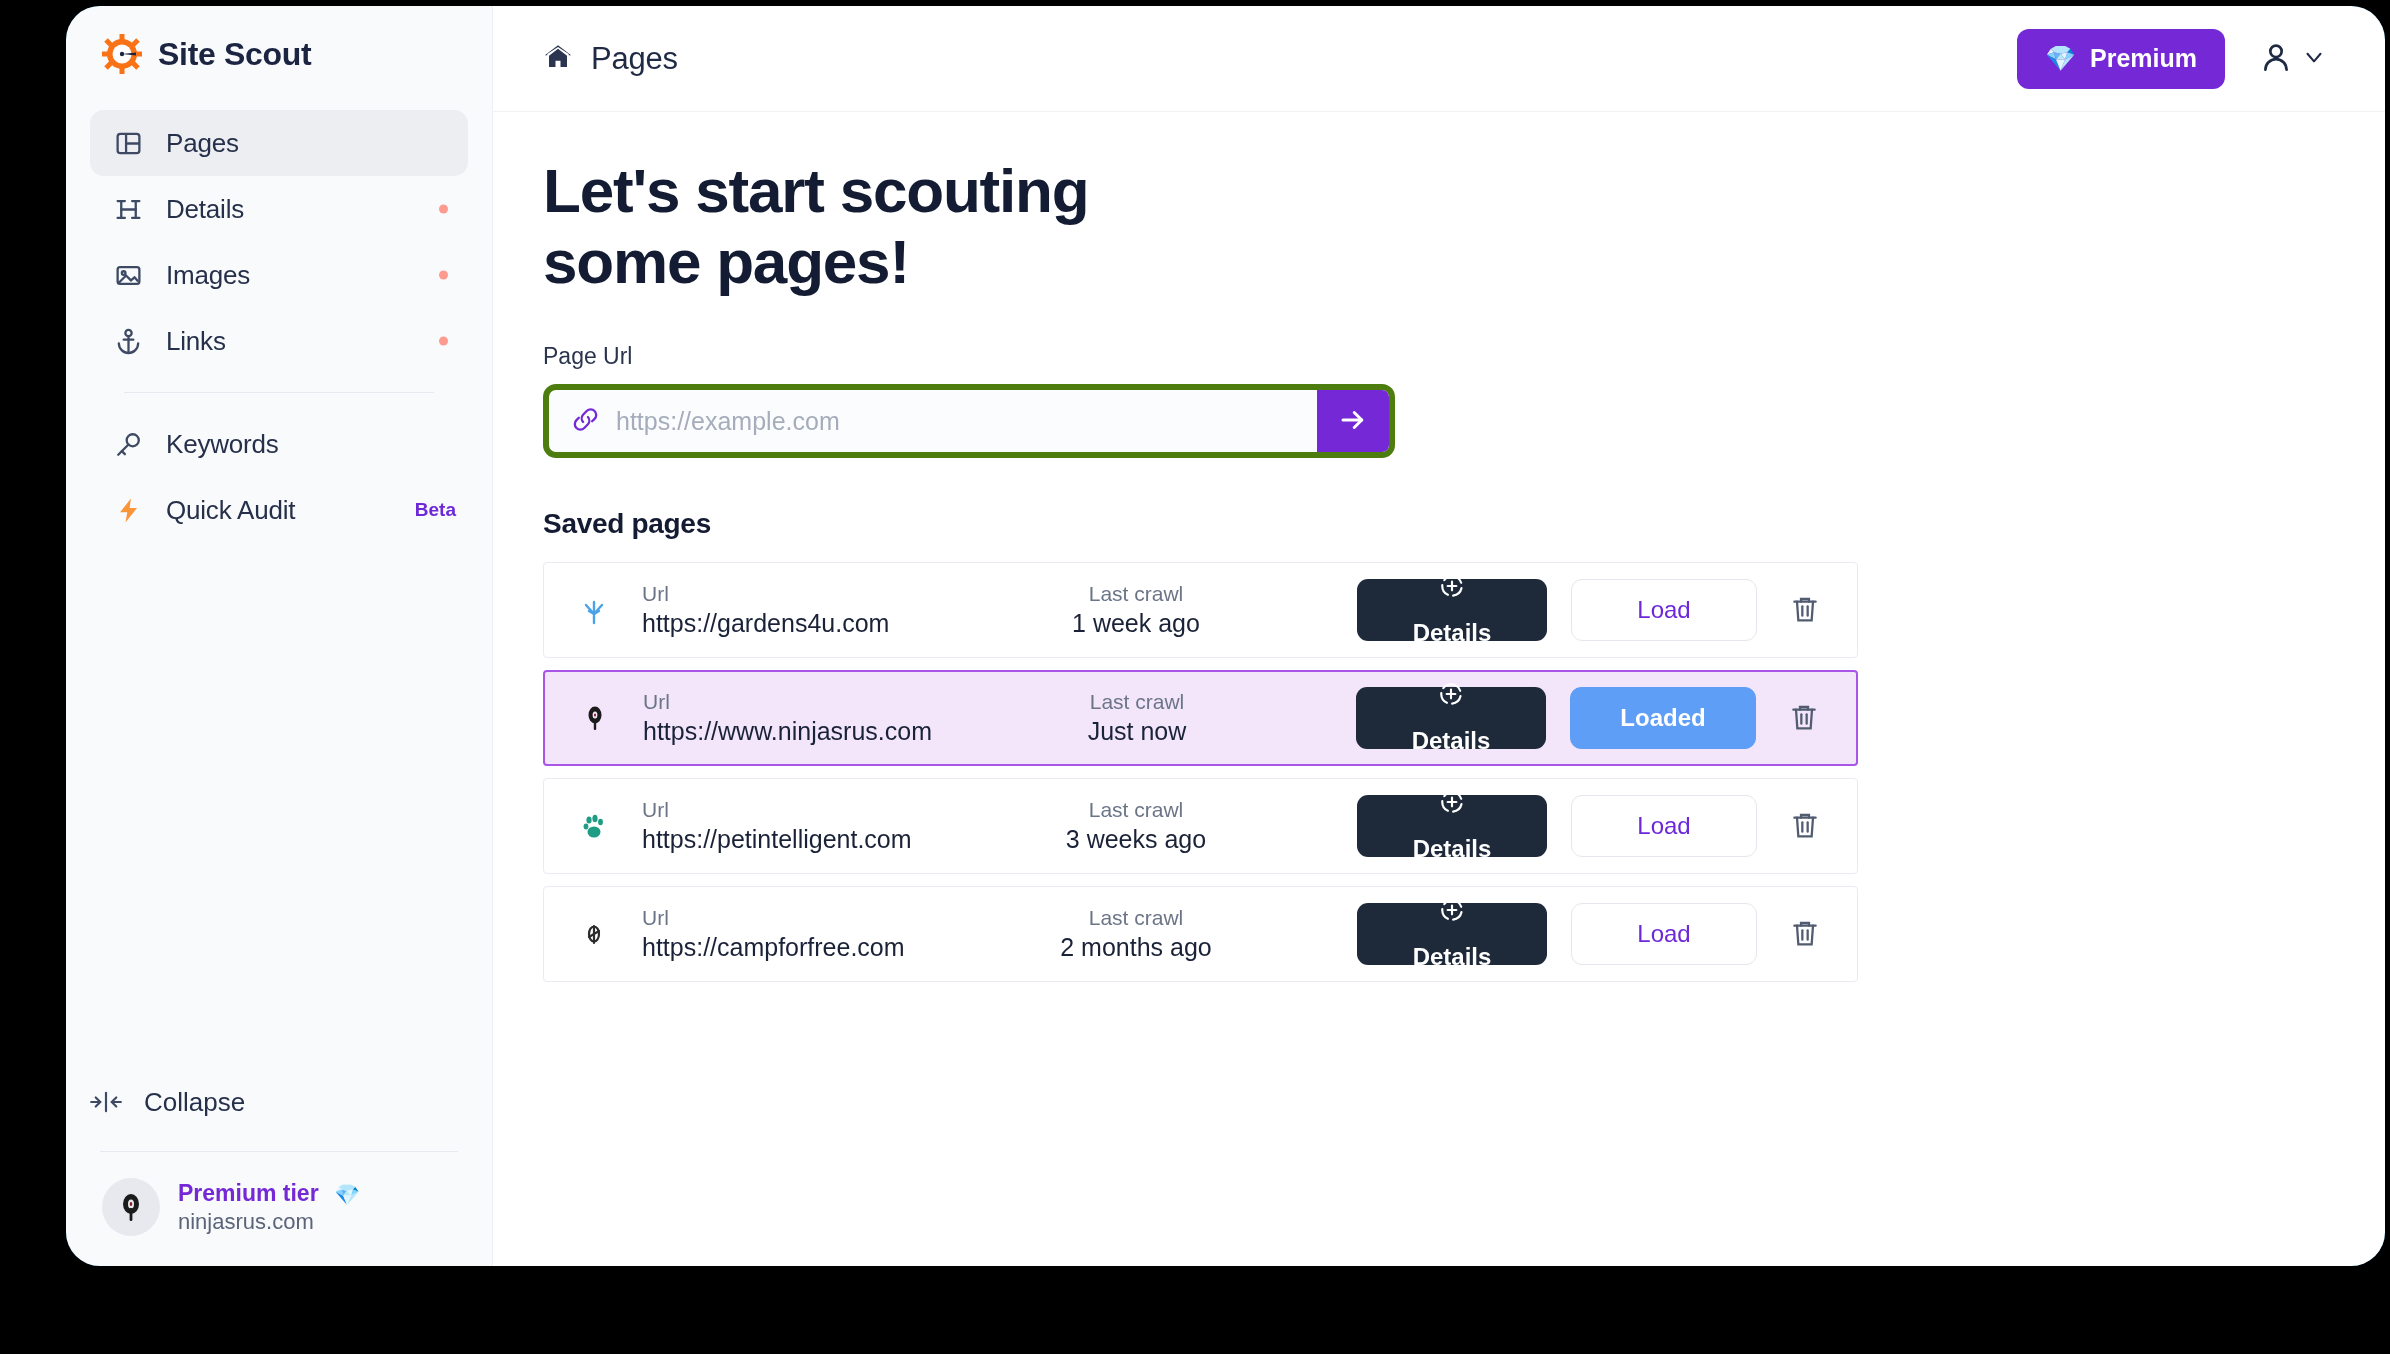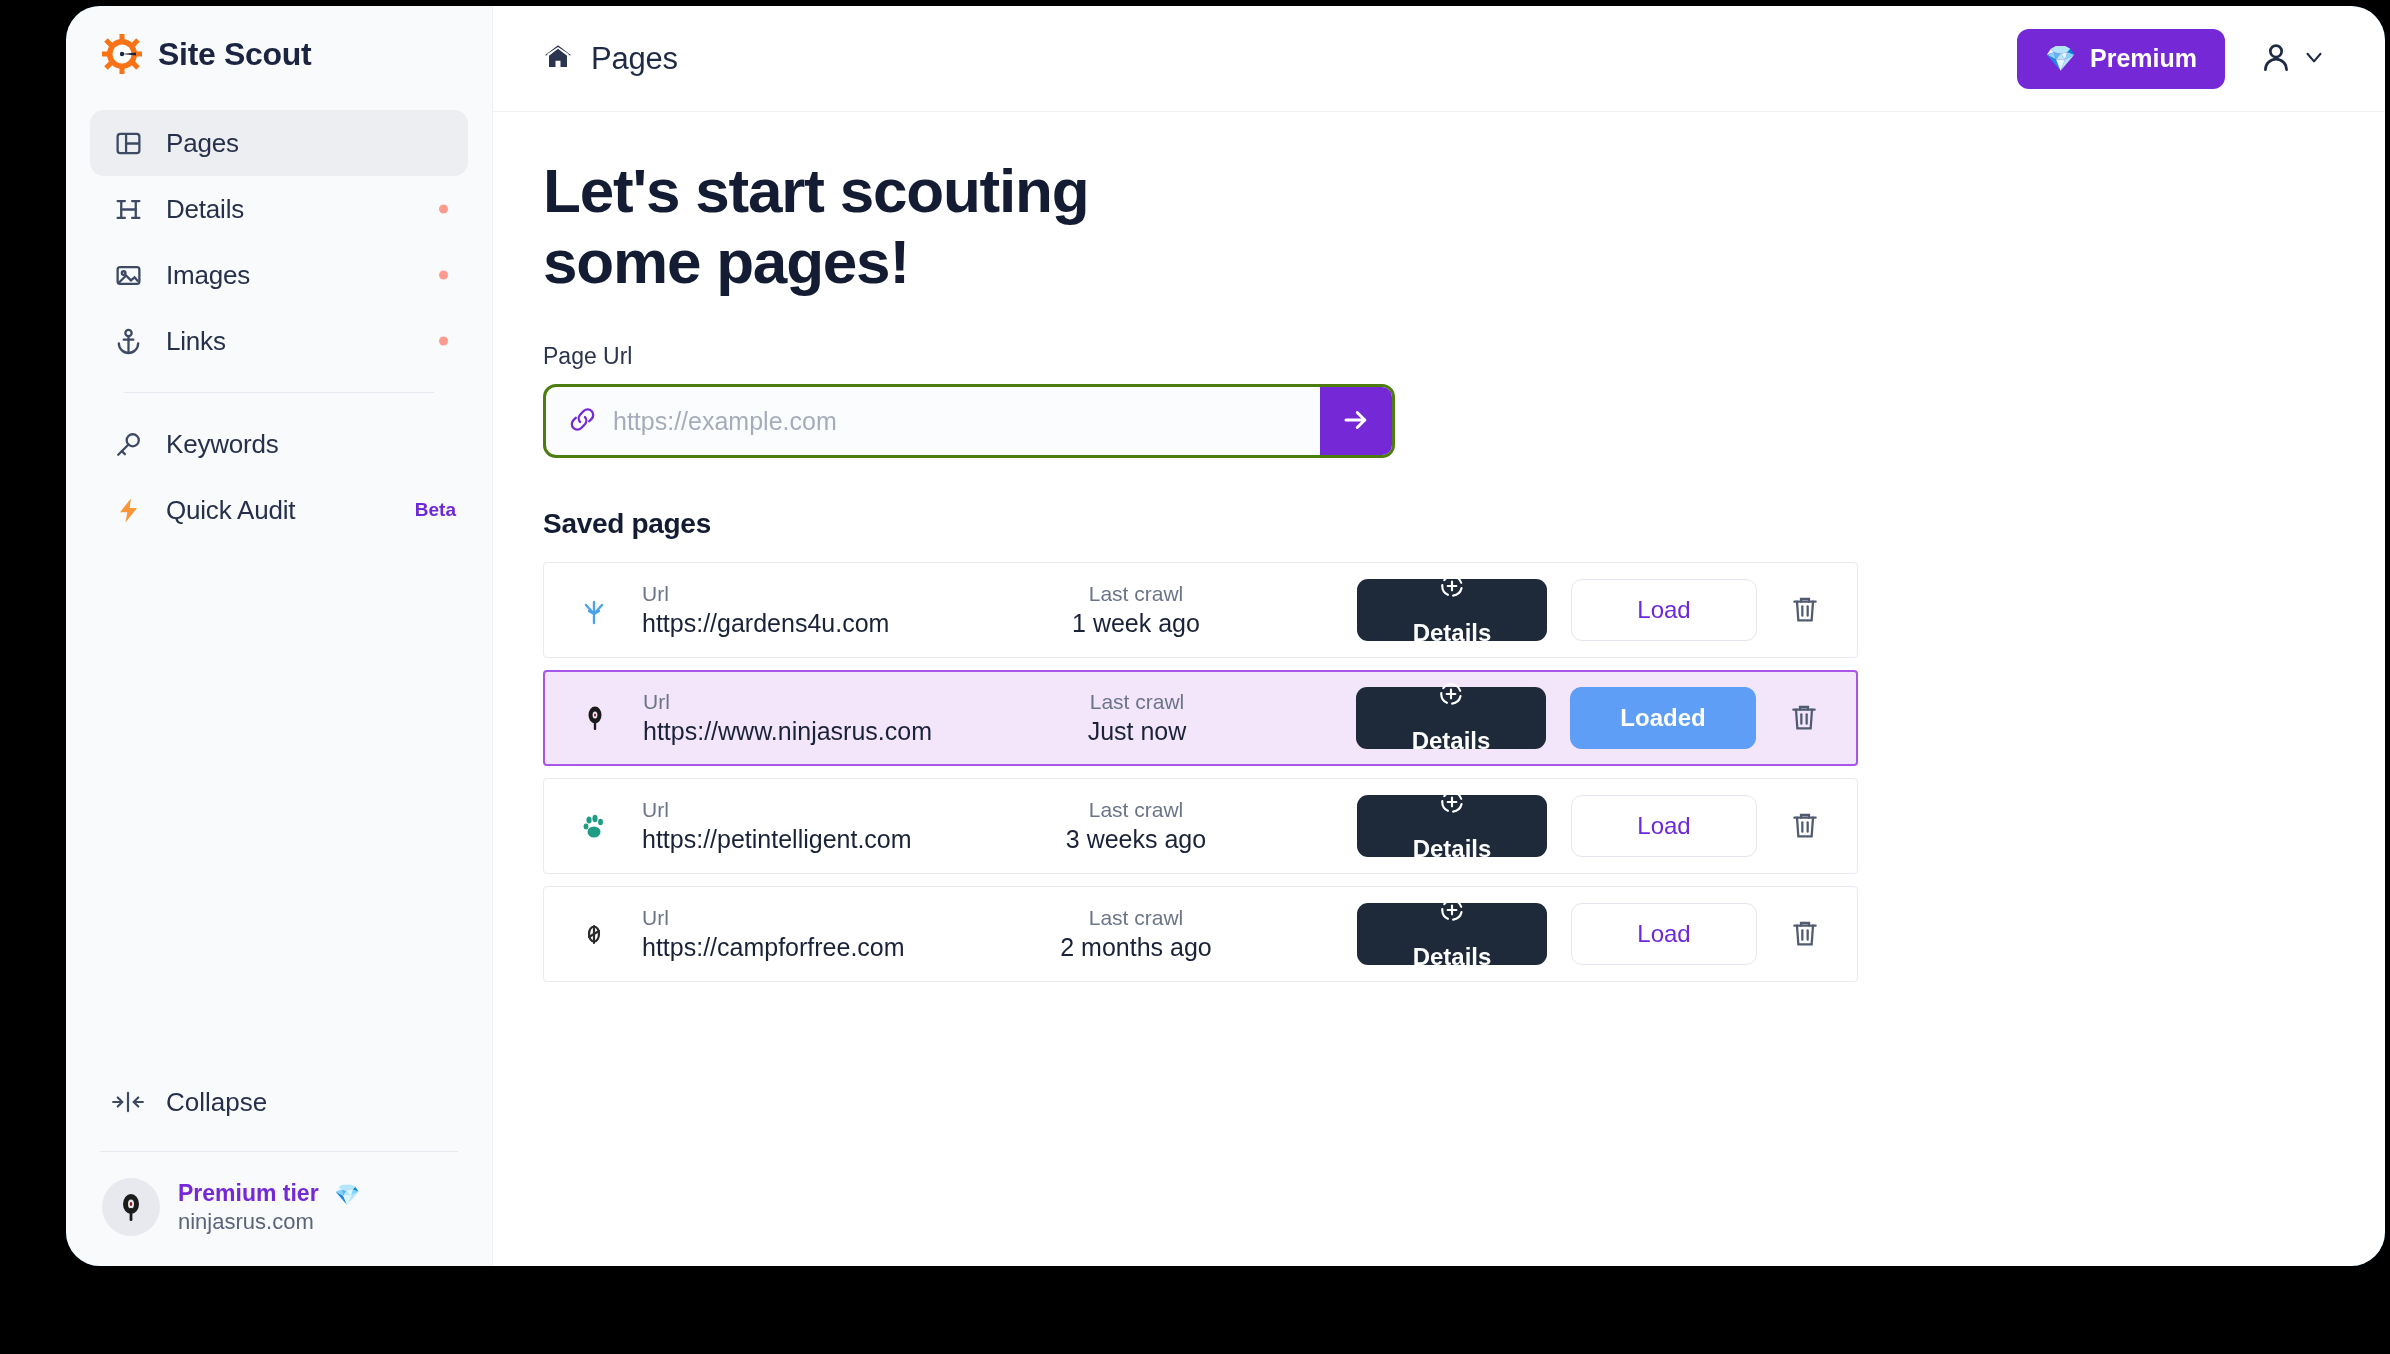--- a/index.html
+++ b/index.html
@@ -67,21 +67,21 @@
     transform: translateY(-50%);
     font-size: 19px; font-weight: 700; color: #6d28d9;
   }
   .nav-divider {
     height: 1px; background: #e6e9ef;
     margin: 18px 34px;
   }
   .sidebar-spacer { flex: 1 1 auto; }
   .collapse-row {
     display: flex; align-items: center; gap: 22px;
-    padding: 0 46px; height: 70px; cursor: pointer;
+    padding: 0 24px; height: 70px; cursor: pointer;
     margin-bottom: 14px;
   }
   .collapse-label { font-size: 26px; color: #26304a; }
   .footer-divider { height: 1px; background: #e6e9ef; margin: 0 34px; }
   .account {
     display: flex; align-items: center; gap: 18px;
     padding: 26px 36px 30px 36px;
     cursor: pointer;
   }
   .avatar {
@@ -144,21 +144,21 @@
     letter-spacing: -1.2px;
     max-width: 760px;
   }
   .field-label {
     margin-top: 46px; margin-bottom: 14px;
     font-size: 23px; color: #2b344d; font-weight: 400;
   }
   .url-row {
     display: flex; align-items: stretch;
     width: 852px; height: 74px;
-    border: 3px solid #4d7c0f;
+    border: 6px solid #4d7c0f;
     border-radius: 13px;
     background: #fbfcfd;
     overflow: hidden;
   }
   .url-input-wrap {
     flex: 1 1 auto; display: flex; align-items: center;
     gap: 16px; padding: 0 22px; min-width: 0;
   }
   .url-input {
     border: none; outline: none; background: transparent;

